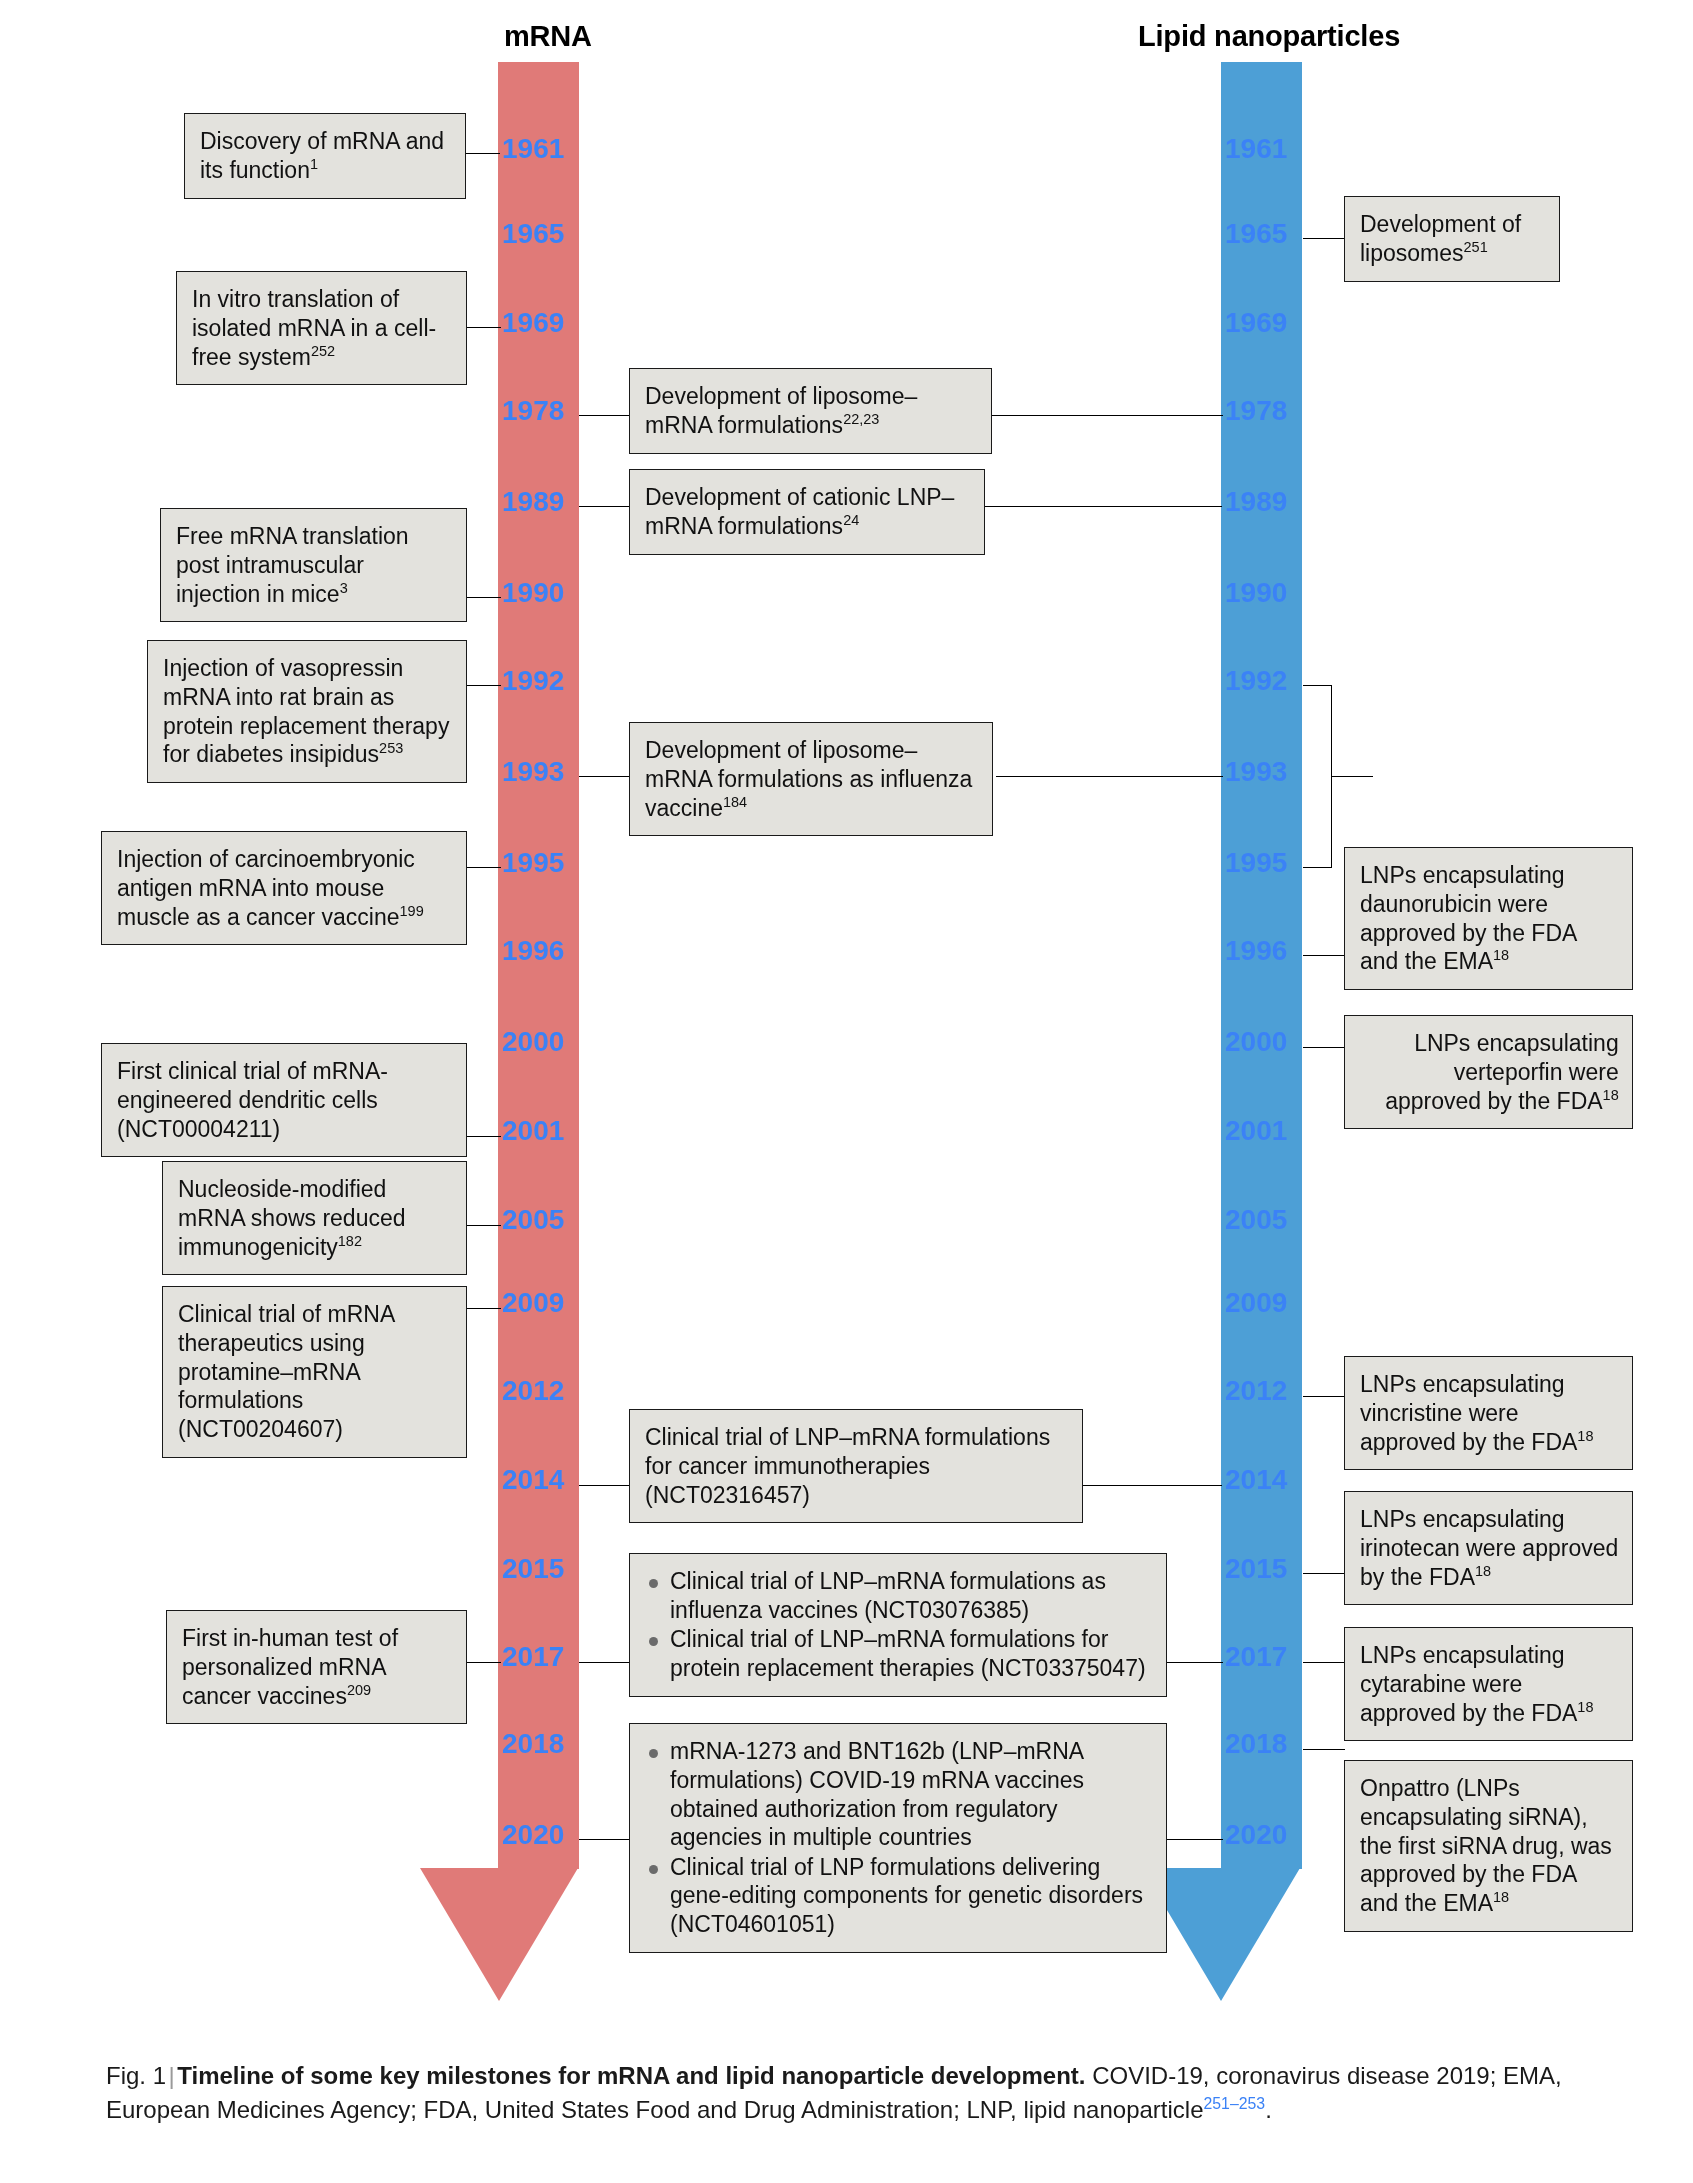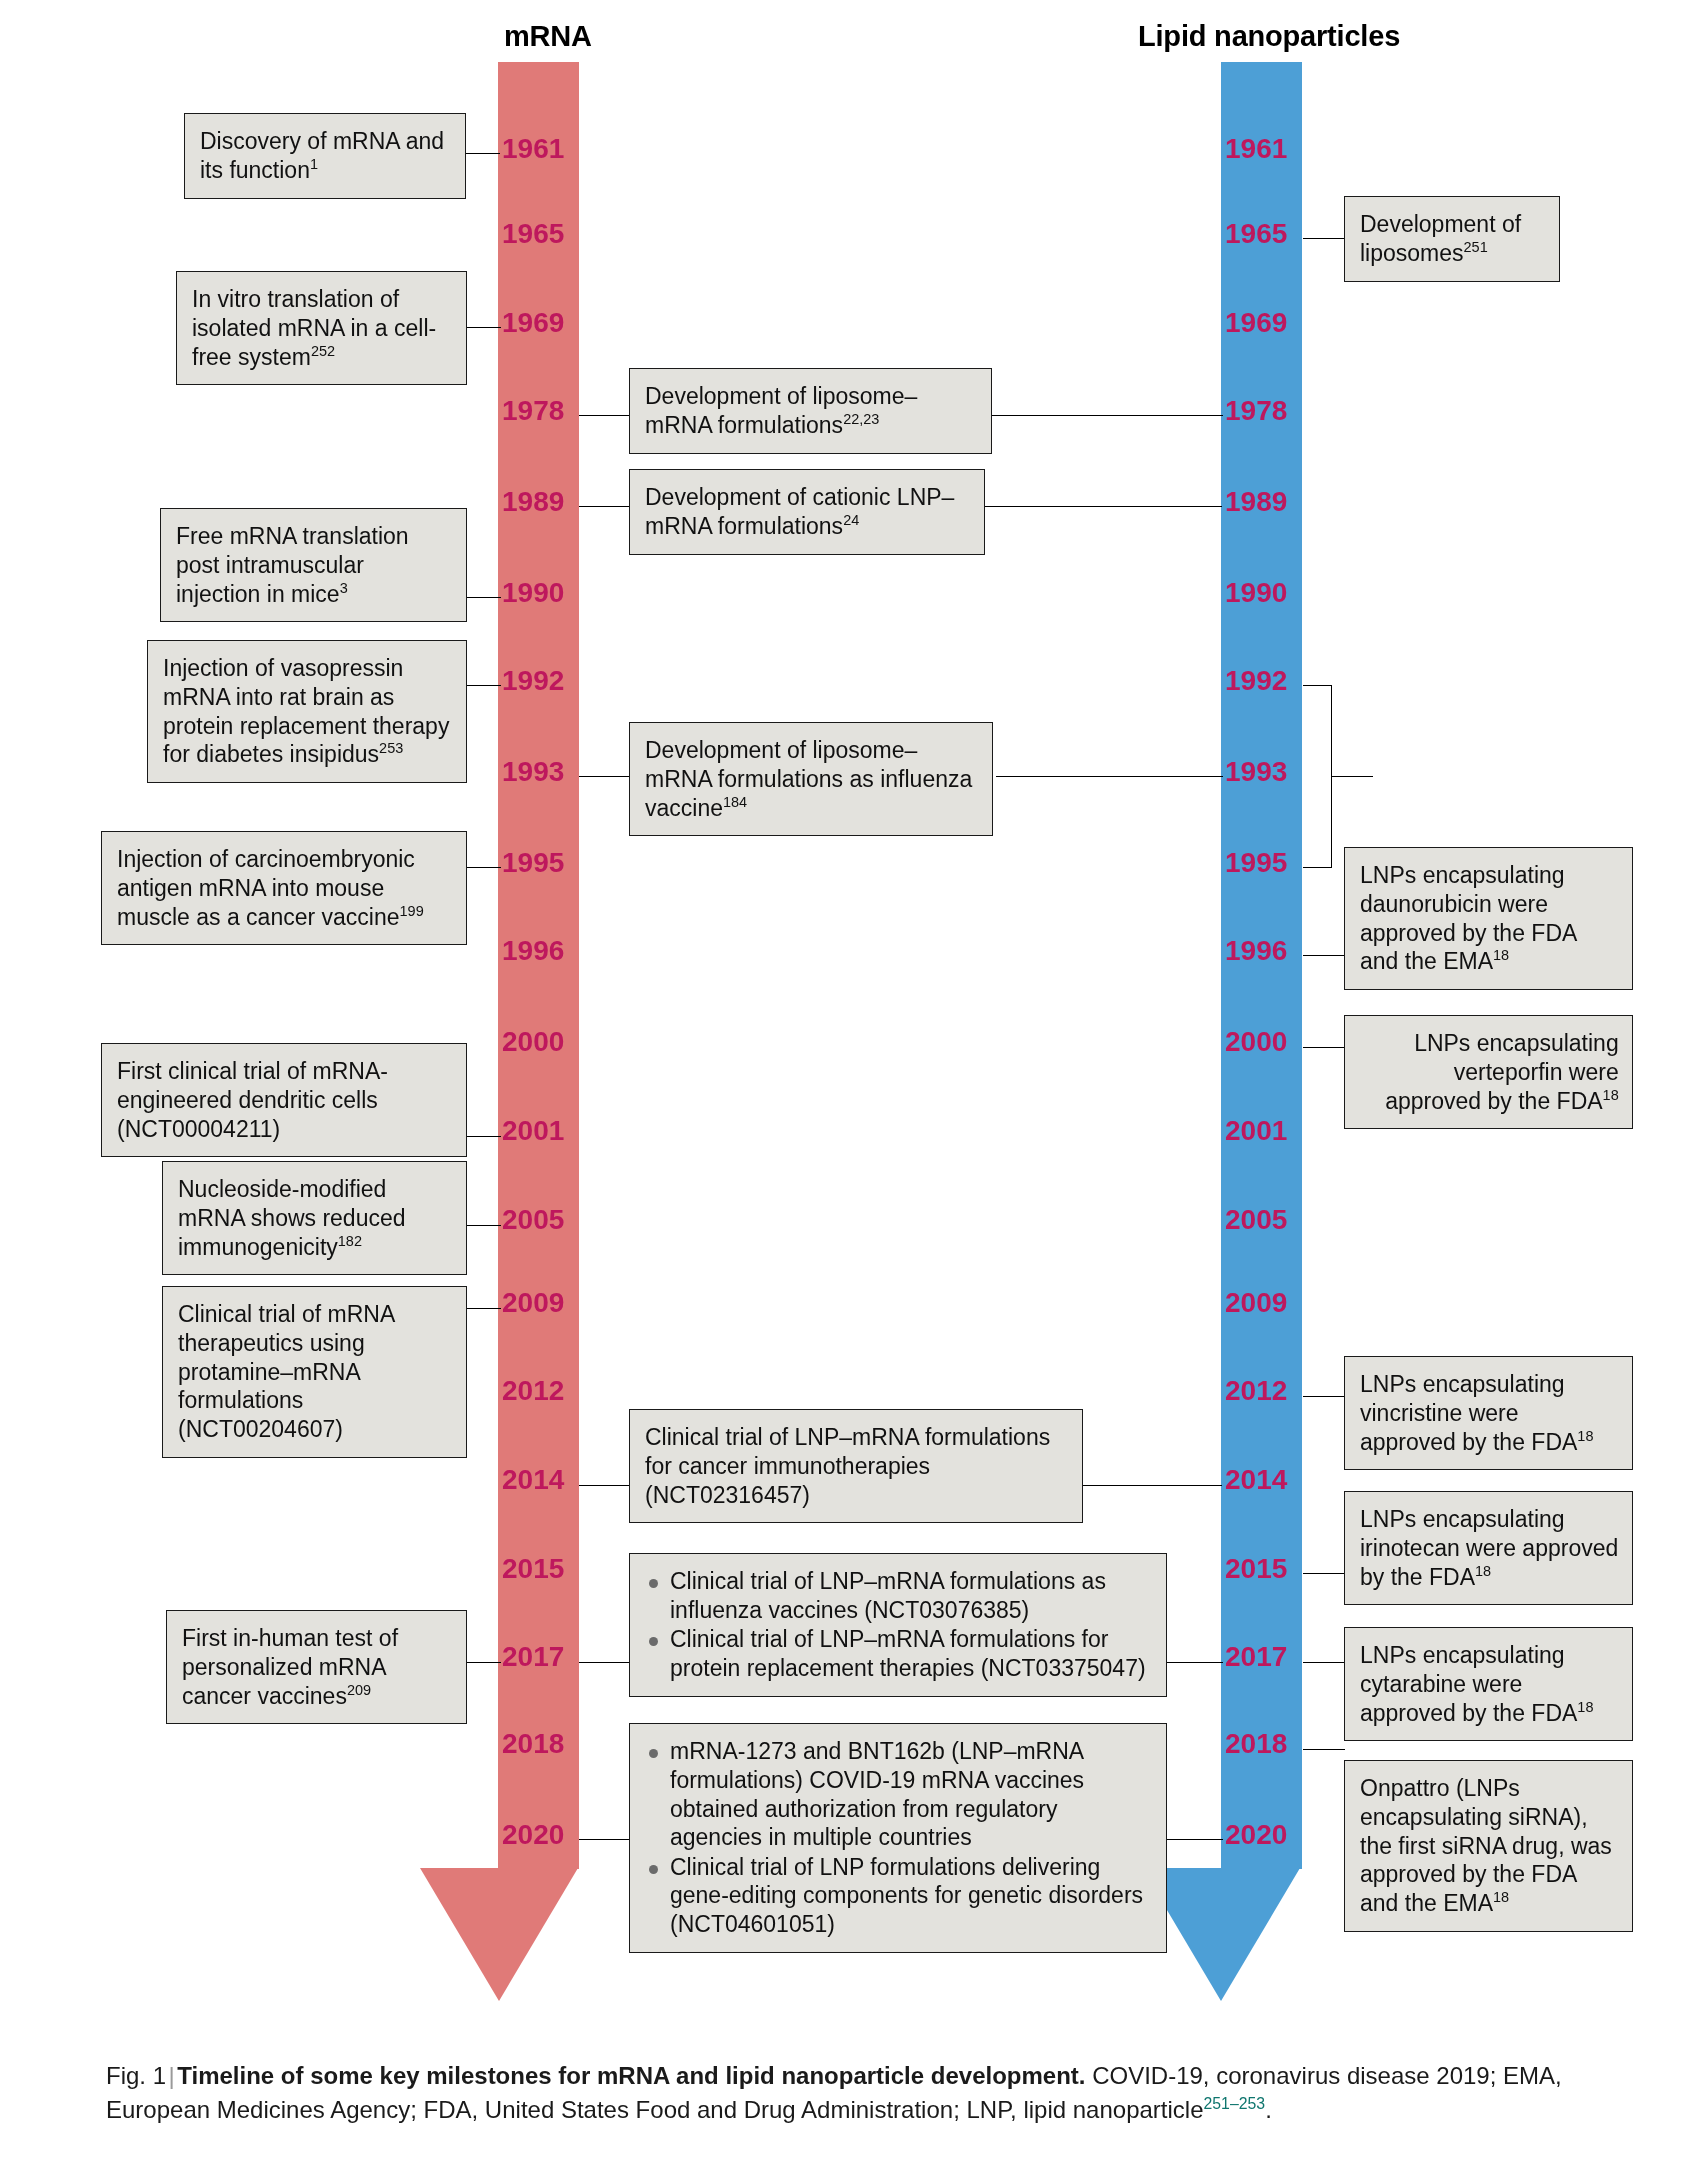--- a/index.html
+++ b/index.html
@@ -11,21 +11,21 @@
 
   
   .bar{position:absolute;width:81px;}
   .bar.mrna{background:#e07a78;left:498px;top:62px;height:1807px;}
   .bar.lnp{background:#4d9fd6;left:1221px;top:62px;height:1807px;}
 
   .arrow{position:absolute;width:0;height:0;border-left:79px solid transparent;border-right:79px solid transparent;}
   .arrow.mrna{left:420px;top:1868px;border-top:133px solid #e07a78;}
   .arrow.lnp{left:1142px;top:1868px;border-top:133px solid #4d9fd6;}
 
-  .year{position:absolute;font-weight:bold;font-size:28px;color:#be185d;letter-spacing:0px;line-height:1;white-space:nowrap;}
+  .year{position:absolute;font-weight:bold;font-size:28px;color:#3b82f6;letter-spacing:0px;line-height:1;white-space:nowrap;}
   .year.mrna{left:502px;}
   .year.lnp{left:1225px;}
 
   
   .conn{position:absolute;background:#000;}
   .conn.h{height:1.3px;}
   .conn.v{width:1.3px;}
 
   
   .box{position:absolute;background:#e3e2dd;border:1.3px solid #1a1a1a;box-sizing:border-box;
@@ -35,21 +35,21 @@
   ul.bul{margin:0;padding:0;list-style:none;}
   ul.bul li{position:relative;padding-left:25px;margin:0;}
   ul.bul li + li{margin-top:0.8px;}
   ul.bul li .bdot{position:absolute;left:4.2px;top:0.52em;width:9.1px;height:9.1px;border-radius:50%;background:#6b6b6b;}
 
   
   #caption{position:absolute;left:106px;top:2059px;width:1487px;font-size:24px;line-height:1.42;color:#1a1a1a;}
   #caption .figlbl{font-weight:normal;}
   #caption .sep{color:#9a9a9a;padding:0 2.5px;}
   #caption .ttl{font-weight:bold;}
-  #caption sup.blue{color:#0f766e;font-size:0.66em;vertical-align:super;line-height:0;}
+  #caption sup.blue{color:#3b82f6;font-size:0.66em;vertical-align:super;line-height:0;}
 </style>
 </head>
 <body>
 
 <div id="fig">
 
   <div class="col-header" style="left:504px;top:20px;">mRNA</div>
   <div class="col-header" style="left:1138px;top:20px;">Lipid nanoparticles</div>
 
   <div class="bar mrna"></div>

